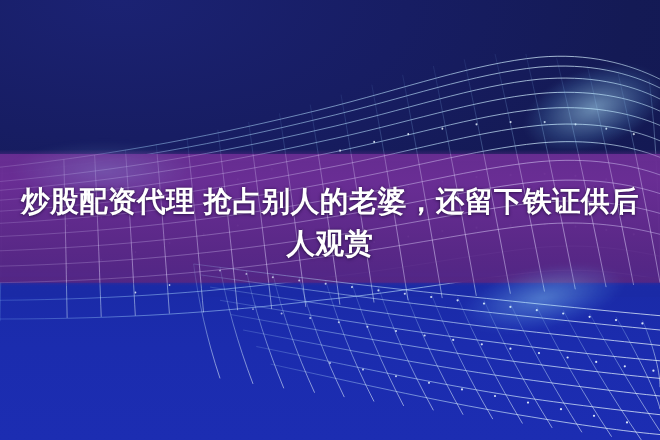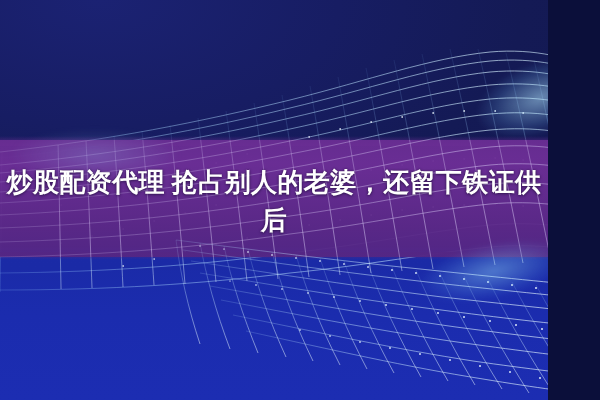--- a/index.html
+++ b/index.html
@@ -1,20 +1,20 @@
 <!DOCTYPE html>
 <html><head>
 <meta charset="utf-8">
 <style>
   html,body{margin:0;padding:0;background:#0b0f3a;}
   #stage{
     position:relative;
-    width:548px;height:400px;
+    width:600px;height:400px;
     overflow:hidden;
-    font-family:Liberation Serif, serif;
+    font-family:Liberation Sans, sans-serif;
   }
   
   .bg-base{
     position:absolute;inset:0;
     background:
       radial-gradient(125% 90% at 18% 0%, #1b2273 0%, #171d63 35%, #141a55 62%, #121752 100%);
   }
   .bg-lower{
     position:absolute;left:0;right:0;top:248px;bottom:0;
     background:linear-gradient(180deg,#1a2aa6 0%,#1b2cae 45%,#1c2db2 100%);
@@ -363,15 +363,16 @@
       </g>
     </svg>
   </div>
 
   <div class="glow-ridge"></div>
   <div class="glow-ridge2"></div>
   <div class="glow-left"></div>
 
   <div class="headline">
     <span class="l1">炒股配资代理 抢占别人的老婆，还留下铁证供后</span>
+    <span class="l2">人观赏</span>
   </div>
 
 </div>
 
 </body></html>

